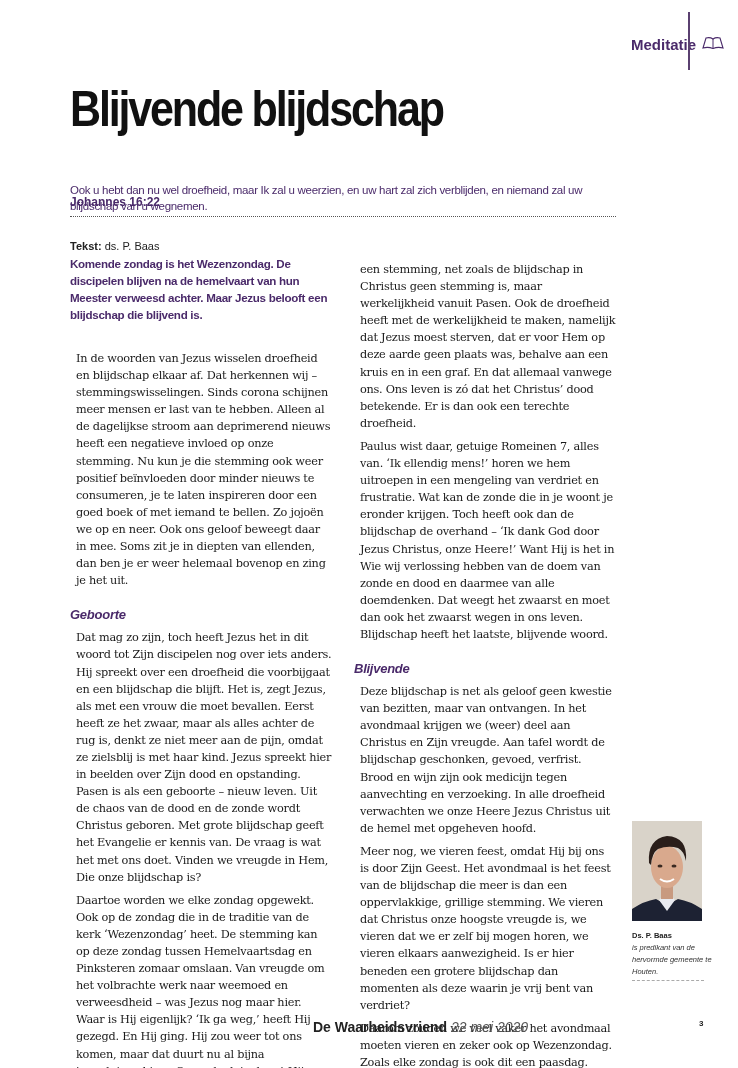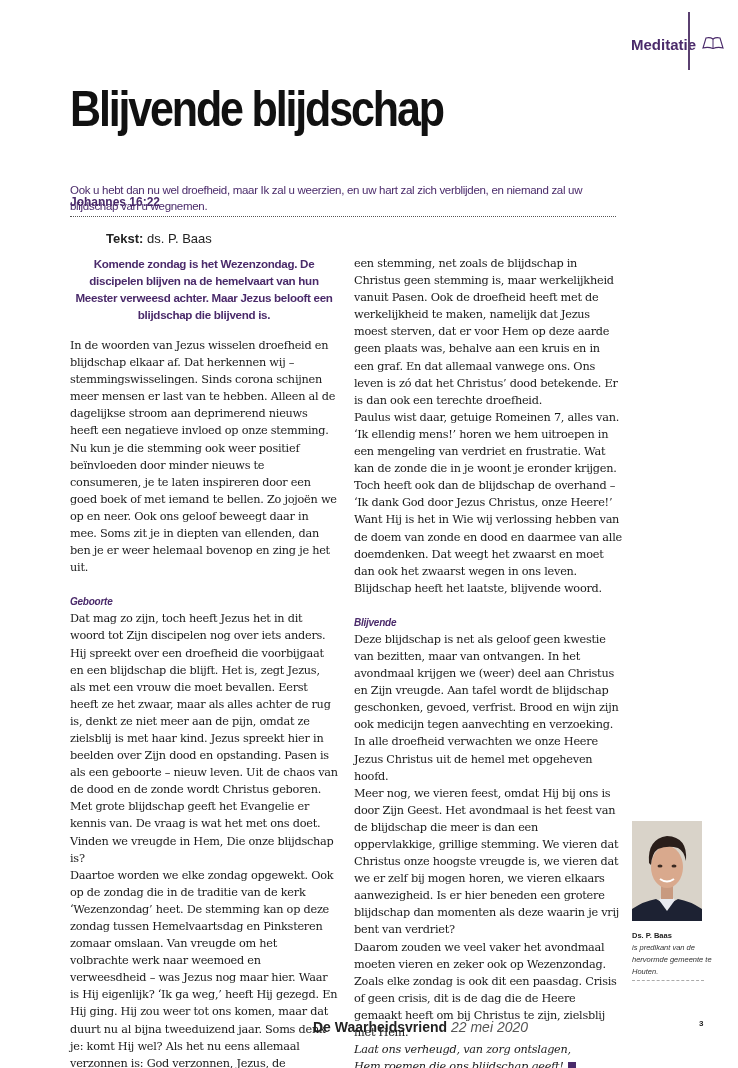--- a/index.html
+++ b/index.html
@@ -10,30 +10,30 @@
     .header-rule { position: absolute; top: 12px; left: 688px; width: 2px; height: 58px; background: #5a4070; }
     .header-icon { position: absolute; top: 36px; left: 702px; width: 22px; height: 14px; }
 
     .title { position: absolute; top: 84px; left: 70px; font-family: "Liberation Sans", sans-serif; font-weight: bold; font-size: 50px; letter-spacing: -2.5px; transform: scaleX(0.86); transform-origin: left top; color: #111; line-height: 1; }
 
     .verse { position: absolute; top: 182px; left: 70px; width: 520px; font-family: Liberation Sans, sans-serif; font-size: 11.5px; line-height: 16px; color: #4a2a6a; letter-spacing: -0.3px; }
     .verse-ref { position: absolute; top: 195px; left: 70px; font-family: "Liberation Sans", sans-serif; font-weight: bold; font-size: 12px; color: #4a2a6a; }
 
     .dotted { position: absolute; top: 216px; left: 70px; width: 546px; border-top: 1px dotted #555; }
 
-    .byline { position: absolute; top: 231px; left: 70px; font-family: "Liberation Sans", sans-serif; font-size: 13px; color: #222; margin-left: 36px; }
+    .byline { position: absolute; top: 240px; left: 70px; font-family: "Liberation Sans", sans-serif; font-size: 11px; color: #222; }
     .byline b { font-weight: bold; }
 
     .col { position: absolute; width: 268px; font-size: 11.3px; line-height: 17.1px; letter-spacing: -0.25px; }
     .col-left { top: 255px; left: 70px; }
     .col-right { top: 255px; left: 354px; }
 
-    .intro { font-family: "Liberation Sans", sans-serif; font-weight: bold; font-size: 11.6px; color: #4a2a6a; line-height: 17px; letter-spacing: -0.3px; margin-bottom: 14px; text-align: center; }
-    .para { margin: 0; }
-    .subhead { font-family: "Liberation Sans", sans-serif; font-style: italic; font-weight: bold; font-size: 10px; color: #4a2a6a; margin-top: 17px; line-height: 17px; }
+    .intro { font-family: "Liberation Sans", sans-serif; font-weight: bold; font-size: 11.6px; color: #4a2a6a; line-height: 17px; letter-spacing: -0.3px; margin-bottom: 27px; }
+    .para { margin: 6px; }
+    .subhead { font-family: "Liberation Sans", sans-serif; font-style: italic; font-weight: bold; font-size: 13px; color: #4a2a6a; margin-top: 17px; line-height: 17px; }
     .quote { font-style: italic; }
     .end-square { display: inline-block; width: 8px; height: 8px; background: #4a2a6a; margin-left: 4px; vertical-align: -0px; }
 
     .author-photo { position: absolute; top: 821px; left: 632px; width: 70px; height: 100px; overflow: hidden; background: #d8d2c8; }
     .author-name { position: absolute; top: 931px; left: 632px; font-family: "Liberation Sans", sans-serif; font-weight: bold; font-size: 7.5px; color: #222; }
     .author-desc { position: absolute; top: 942px; left: 632px; width: 80px; font-family: Liberation Sans, sans-serif; font-style: italic; font-size: 7.5px; line-height: 11.8px; color: #333; }
     .author-rule { position: absolute; top: 980px; left: 632px; width: 72px; border-top: 1px dashed #aaa; }
 
     .footer-pub { position: absolute; top: 1019px; left: 313px; font-family: "Liberation Sans", sans-serif; font-size: 14px; color: #222; }
     .footer-pub b { font-weight: bold; }

